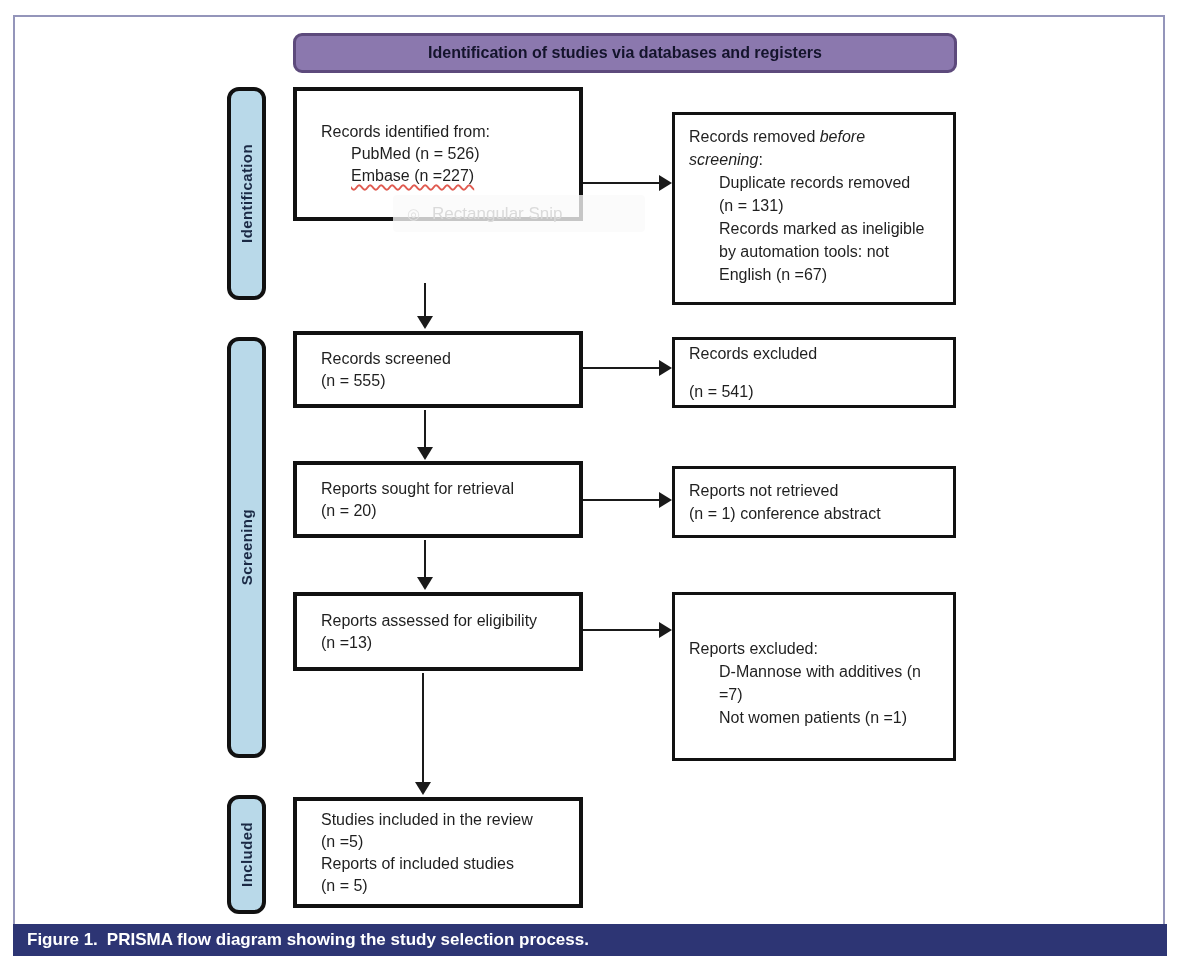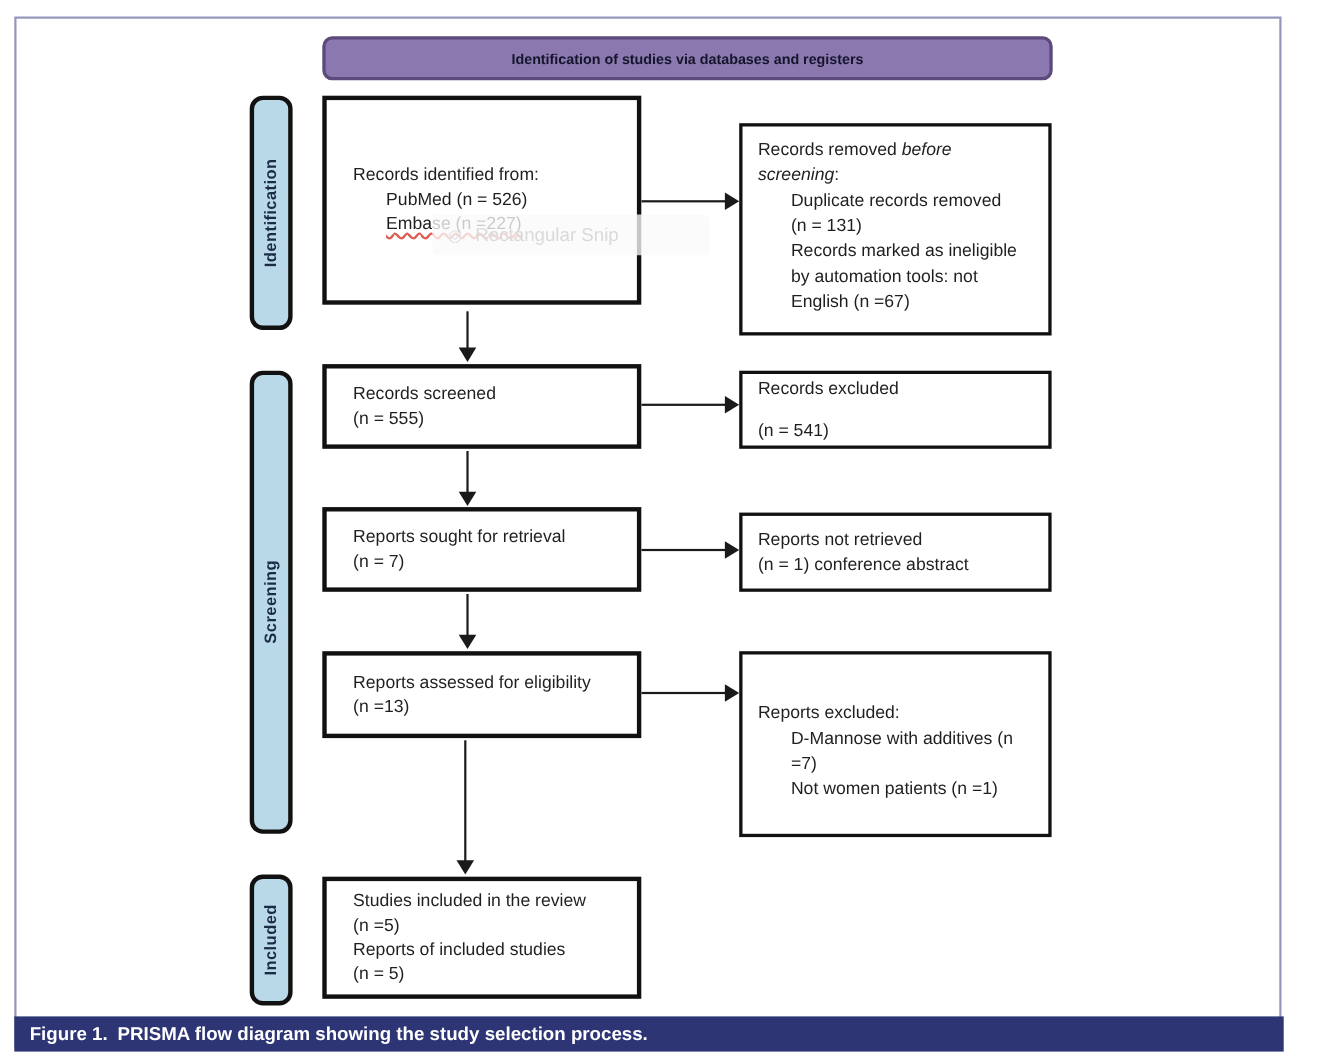--- a/index.html
+++ b/index.html
@@ -3,21 +3,21 @@
 <meta charset="utf-8">
 <style>
   html,body{margin:0;padding:0;background:#ffffff;}
   #stage{position:relative;width:1200px;height:964px;background:#ffffff;overflow:hidden;
          font-family:"Liberation Sans","DejaVu Sans",sans-serif;color:#1f1f1f;}
   .frame{position:absolute;left:13px;top:15px;width:1152px;height:938px;
          border:2px solid #9495ba;box-sizing:border-box;background:#ffffff;}
   .header-banner{position:absolute;left:293px;top:33px;width:664px;height:40px;
          background:#8b78ae;border:3px solid #5d4a7c;border-radius:9px;box-sizing:border-box;
          display:flex;align-items:center;justify-content:center;
-         font-weight:bold;font-size:13px;color:#14142c;z-index:2;}
+         font-weight:bold;font-size:16px;color:#14142c;z-index:2;}
   .stage-tab{position:absolute;left:227px;width:39px;background:#b9d9e9;
          border:4px solid #111111;border-radius:12px;box-sizing:border-box;
          display:flex;align-items:center;justify-content:center;z-index:2;}
   .stage-tab span{writing-mode:vertical-rl;transform:rotate(180deg);
          font-weight:bold;font-size:15px;color:#1b2a45;letter-spacing:0.4px;white-space:nowrap;}
   .fbox{position:absolute;background:#ffffff;box-sizing:border-box;z-index:2;
          display:flex;flex-direction:column;justify-content:center;
          font-size:16px;line-height:22px;color:#1f1f1f;}
   .fbox.left-col{left:293px;width:290px;border:4px solid #111111;padding:6px 10px 6px 24px;}
   .fbox.right-col{left:672px;width:284px;border:3px solid #111111;padding:6px 8px 6px 14px;line-height:23px;}
@@ -57,34 +57,34 @@
   <div class="stage-tab" style="top:87px;height:213px;">
     <span>Identification</span>
   </div>
   <div class="stage-tab" style="top:337px;height:421px;">
     <span>Screening</span>
   </div>
   <div class="stage-tab" style="top:795px;height:119px;">
     <span>Included</span>
   </div>
 
-  <div class="fbox left-col" style="top:87px;height:190px;">
+  <div class="fbox left-col" style="top:87px;height:134px;">
     <div>Records identified from:</div>
     <div class="ind">PubMed (n = 526)</div>
     <div class="ind misspelled-row"><span class="misspelled">Embase (n =227)</span></div>
   </div>
 
   <div class="fbox left-col" style="top:331px;height:77px;">
     <div>Records screened</div>
     <div>(n = 555)</div>
   </div>
 
   <div class="fbox left-col" style="top:461px;height:77px;">
     <div>Reports sought for retrieval</div>
-    <div>(n = 7)</div>
+    <div>(n = 20)</div>
   </div>
 
   <div class="fbox left-col" style="top:592px;height:79px;padding-left:24px;">
     <div>Reports assessed for eligibility</div>
     <div>(n =13)</div>
   </div>
 
   <div class="fbox left-col" style="top:797px;height:111px;">
     <div>Studies included in the review</div>
     <div>(n =5)</div>

